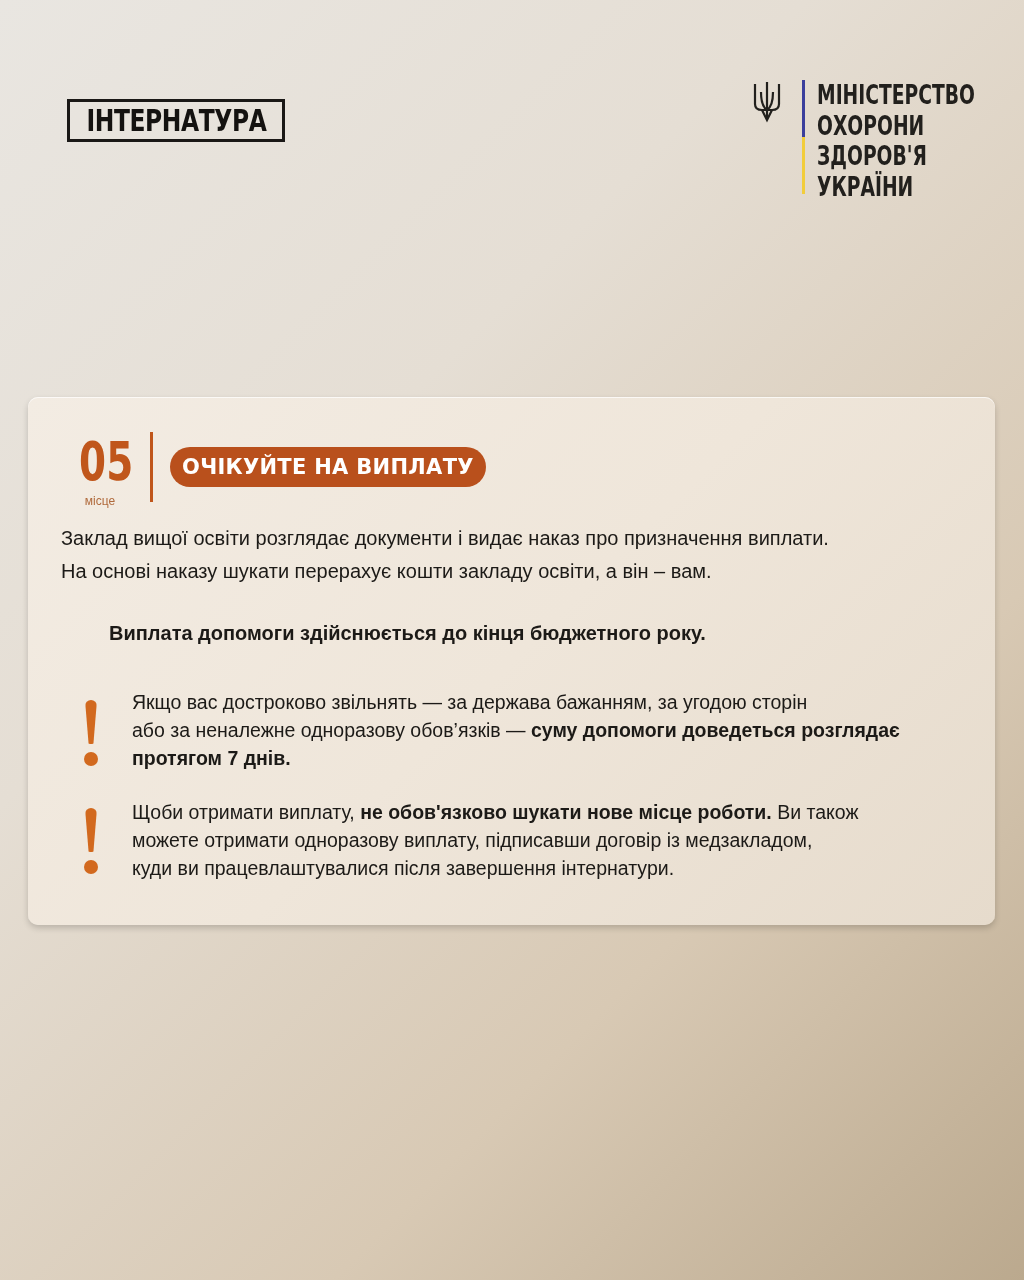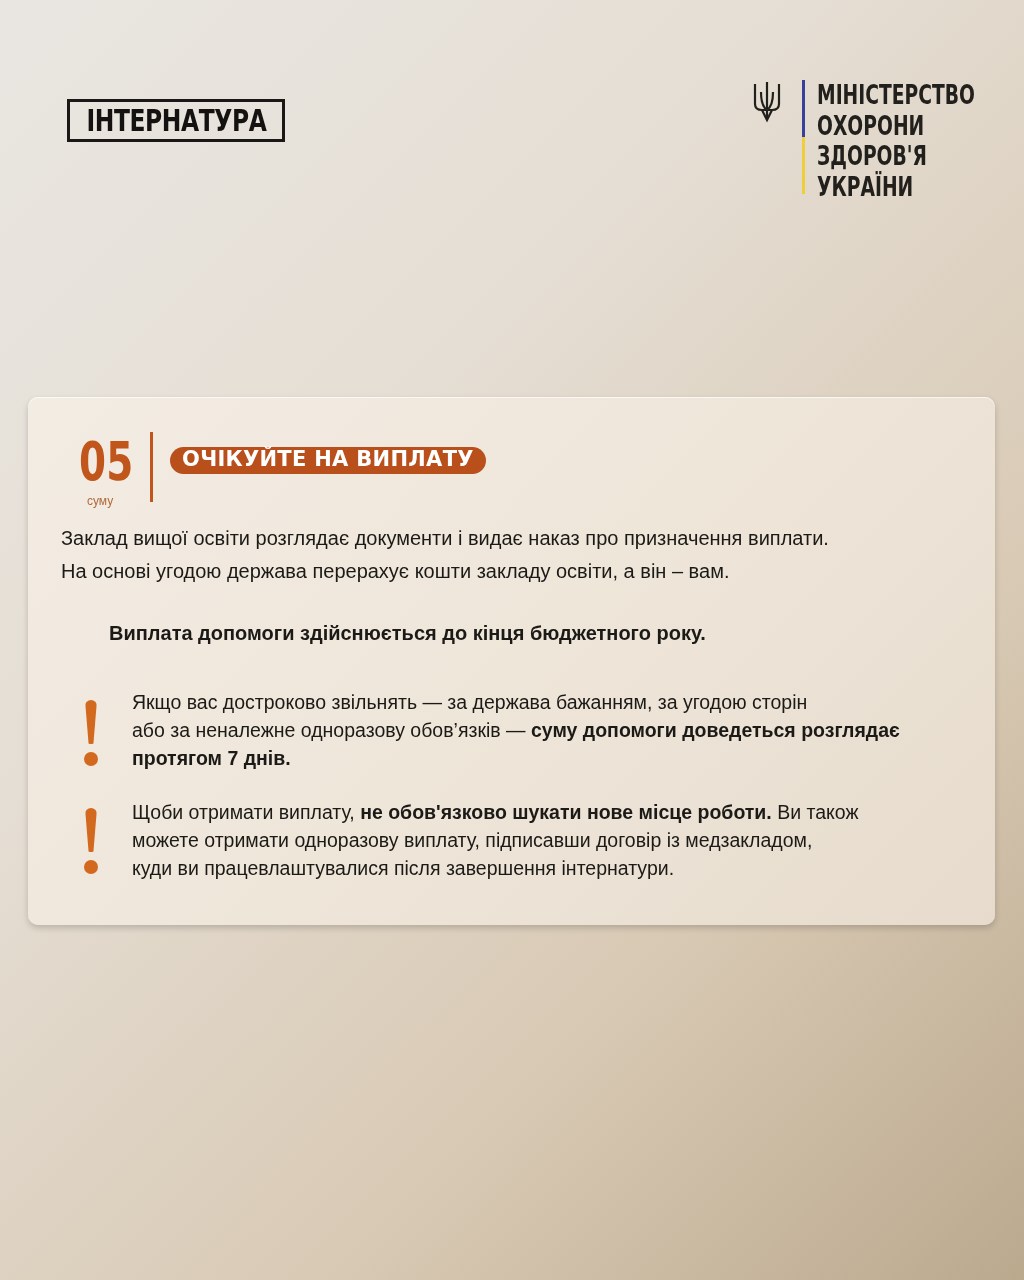--- a/index.html
+++ b/index.html
@@ -39,22 +39,22 @@
       position: absolute; left: 71px; top: 430px; width: 58px; text-align: center;
       font-family: "DejaVu Sans", sans-serif; font-weight: bold; font-size: 54px;
       color: #c0561b; transform: scaleX(0.72); transform-origin: center; line-height: 64px;
     }
     .step-label {
       position: absolute; left: 78px; top: 494px; width: 44px; text-align: center;
       font-size: 12px; color: #b06a3c;
     }
     .divider { position: absolute; left: 150px; top: 432px; width: 3px; height: 70px; background: #c0561b; }
     .step-title {
-      position: absolute; left: 170px; top: 447px; height: 27px; padding: 0 12px;
-      background: #b9501c; border-radius: 20px; display: flex; align-items: flex-start;
+      position: absolute; left: 170px; top: 447px; height: 40px; padding: 0 12px;
+      background: #b9501c; border-radius: 20px; display: flex; align-items: center;
     }
     .step-title span {
       font-family: "DejaVu Sans", sans-serif; font-weight: bold; font-size: 21px; color: #fff;
       letter-spacing: 0.3px;
     }
     .p {
       position: absolute; left: 61px; font-size: 20px; line-height: 28px; color: #1c1a17;
       white-space: nowrap;
     }
     .p b { font-weight: bold; margin-left: 48px; }
@@ -99,28 +99,28 @@
     <span>МІНІСТЕРСТВО</span>
     <span>ОХОРОНИ</span>
     <span>ЗДОРОВ'Я</span>
     <span>УКРАЇНИ</span>
   </div>
 </div>
 
 <div class="card"></div>
 
 <div class="step-num">05</div>
-<div class="step-label">суму</div>
+<div class="step-label">місце</div>
 <div class="divider"></div>
 <div class="step-title">
   <span>ОЧІКУЙТЕ НА ВИПЛАТУ</span>
 </div>
 
 <div class="p" style="top:524px">Заклад вищої освіти розглядає документи і видає наказ про призначення виплати.</div>
-<div class="p" style="top:557px">На основі угодою держава перерахує кошти закладу освіти, а він – вам.</div>
+<div class="p" style="top:557px">На основі наказу шукати перерахує кошти закладу освіти, а він – вам.</div>
 <div class="p" style="top:619px"><b>Виплата допомоги здійснюється до кінця бюджетного року.</b></div>
 
 <div class="warn" style="top:700px">
   <div class="bar"></div>
     <div class="dot"></div>
 </div>
 <div class="note" style="top:688px">Якщо вас достроково звільнять — за держава бажанням, за угодою сторін</div>
 <div class="note" style="top:716px"><span>або за неналежне одноразову обов’язків — </span><b>суму допомоги доведеться розглядає</b></div>
 <div class="note" style="top:744px"><b>протягом 7 днів.</b></div>
 

